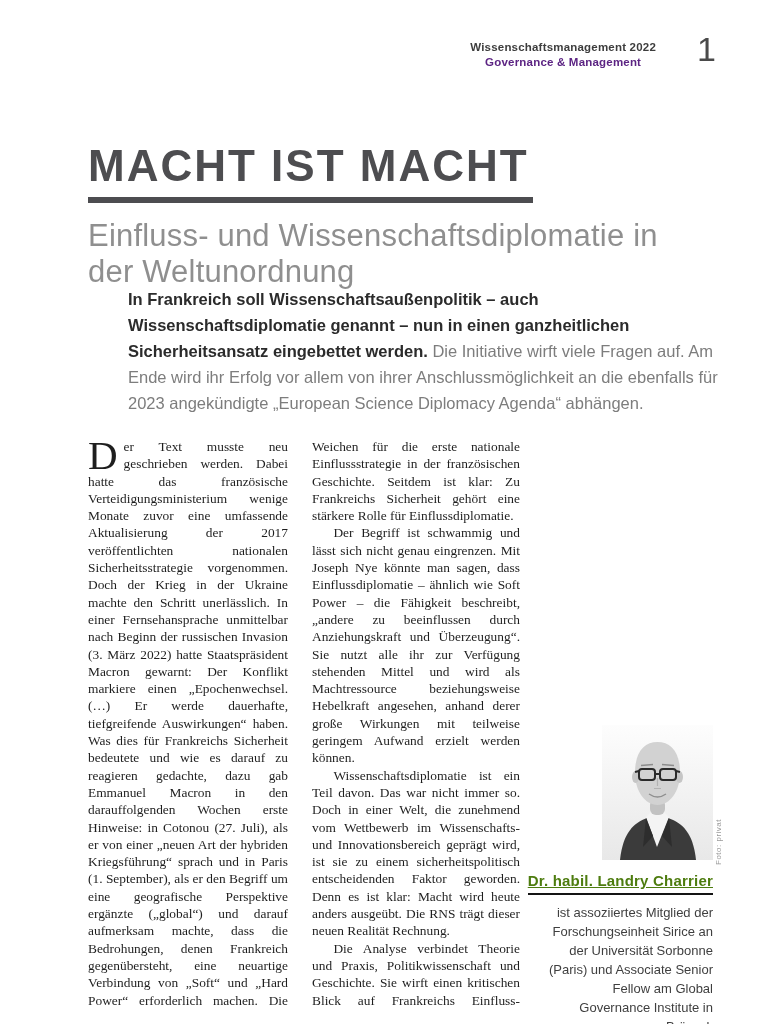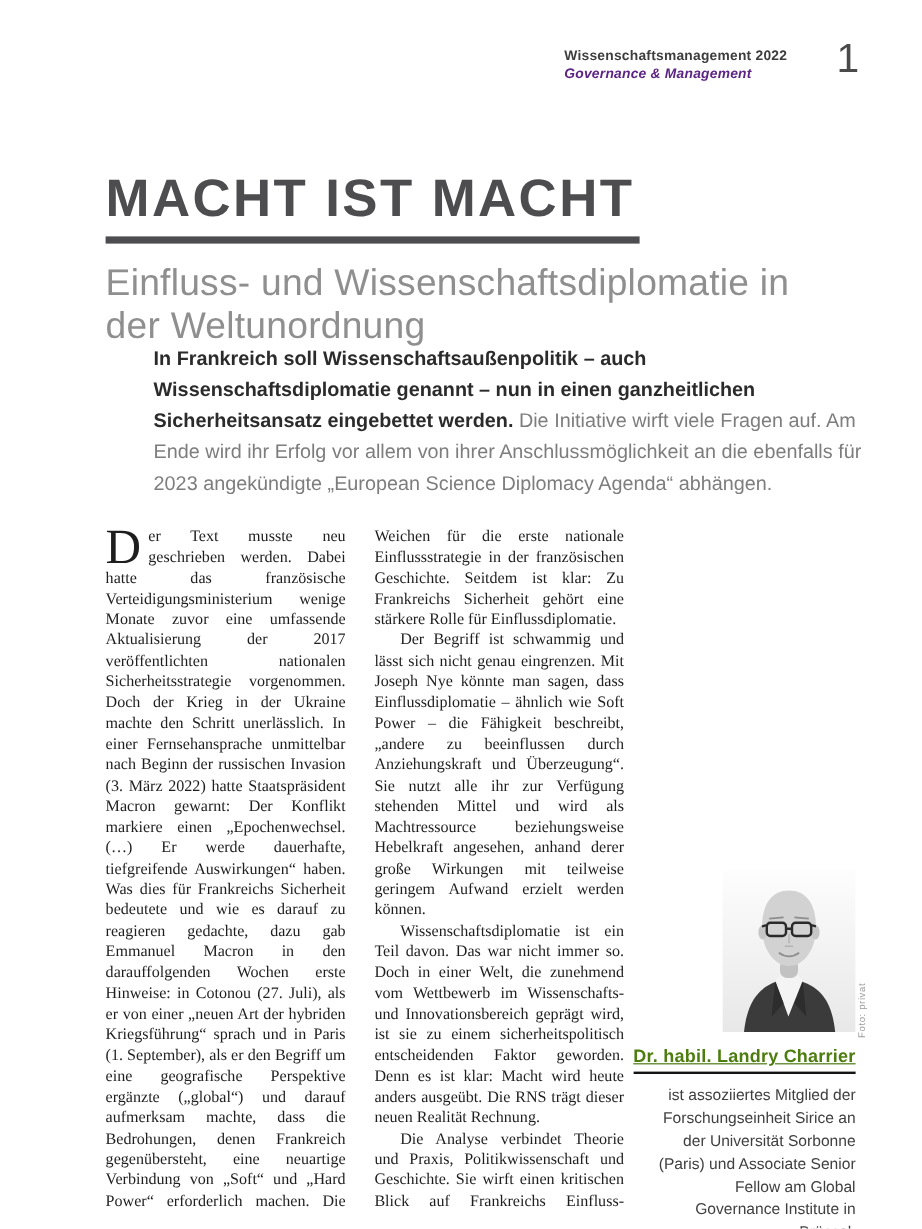--- a/index.html
+++ b/index.html
@@ -4,25 +4,25 @@
 <style>
   * { margin:0; padding:0; box-sizing:border-box; }
   html,body { background:#ffffff; }
   .page {
     position:relative; width:768px; height:1024px; margin:0 auto;
     background:#ffffff; overflow:hidden;
     font-family:"Liberation Sans", sans-serif;
   }
   
   .journal-block {
-    position:absolute; top:40px; right:112px; text-align:left;
+    position:absolute; top:40px; right:112px; text-align:center;
     font-size:11.5px; font-weight:700; line-height:15px; letter-spacing:.2px;
   }
   .journal-line1 { color:#3d3d3d; }
-  .journal-line2 { color:#5c2483;font-style:italic; }
+  .journal-line2 { color:#5c2483; }
   .page-number {
     position:absolute; top:30px; right:52px;
     font-size:34px; font-weight:400; color:#4a4a4a;
     font-family:"Liberation Sans", sans-serif;
   }
   
   .title-block { position:absolute; left:88px; top:142px; width:612px; }
   .article-title {
     font-size:44px; font-weight:800; letter-spacing:2px; color:#4d4d50;
     line-height:1.1; white-space:nowrap;

